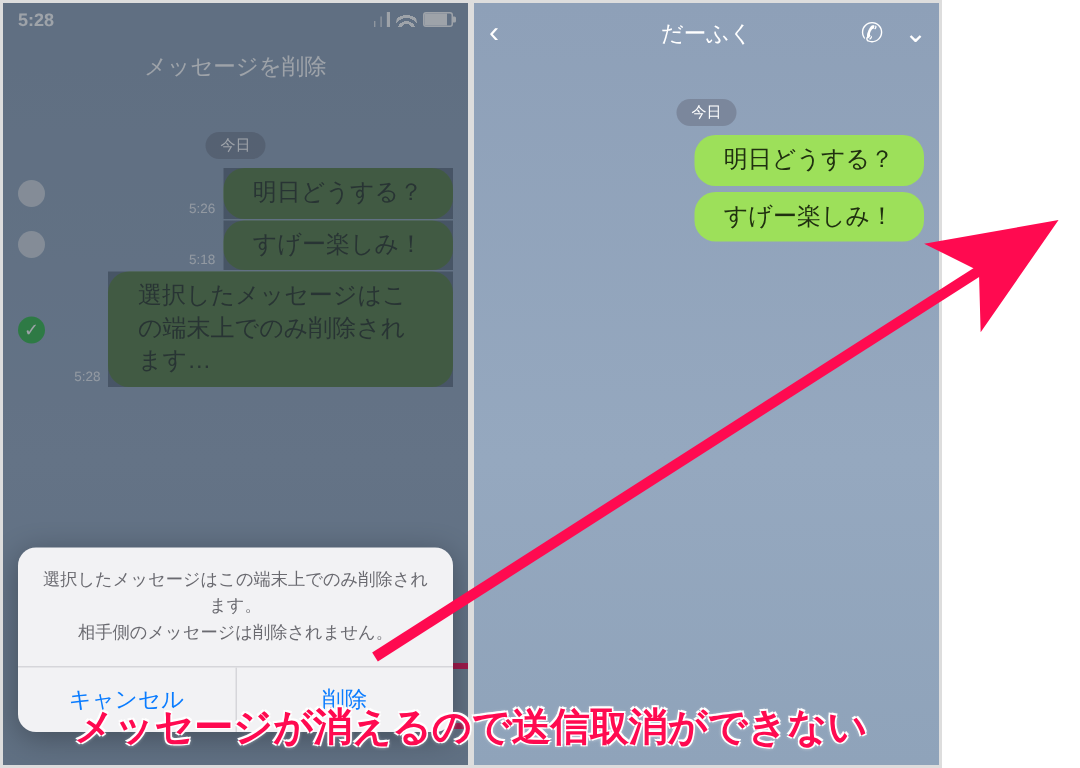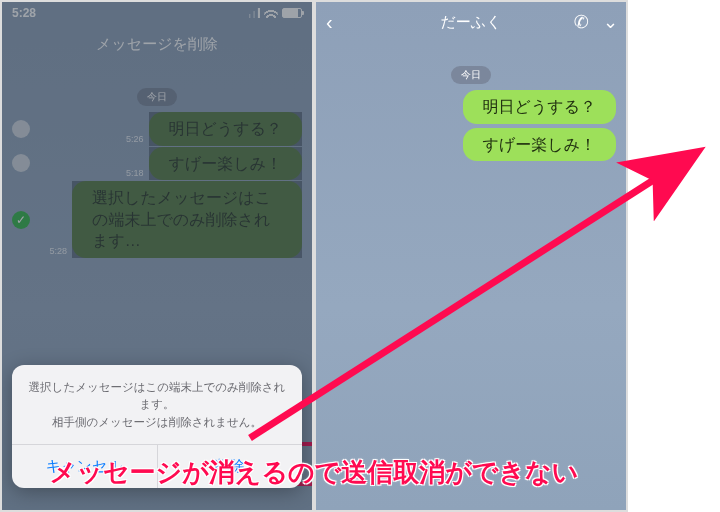--- a/index.html
+++ b/index.html
@@ -32,21 +32,21 @@
   .selrow .spacer { flex:1; display:flex; justify-content:flex-end; align-items:flex-end; gap:5px;}
   
   .sheet { position:absolute; left:10px; right:10px; bottom:22px; background:#f2f2f4; border-radius:12px; overflow:hidden; box-shadow:0 4px 20px rgba(0,0,0,.3); z-index:5;}
   .sheet .msg { padding:14px 16px 12px; text-align:center; color:#6a6a70; font-size:11.5px; line-height:1.55; }
   .sheet .btns { display:flex; border-top:1px solid #d6d6da; }
   .sheet .btn { flex:1; text-align:center; padding:12px 0; color:#0a7cff; font-size:15px; }
   .sheet .btn + .btn { border-left:1px solid #d6d6da; }
   .ring { position:absolute; border:4px solid #ff0856; border-radius:14px; pointer-events:none; }
   
   .arrow { position:absolute; z-index:20; pointer-events:none; }
-  .caption { position:absolute; left:0; right:0; bottom:16px; background:linear-gradient(180deg, rgba(255,10,80,0) 0%, rgba(255,10,80,0) 0%); color:#ff0a50; font-weight:700; font-size:26px; text-align:center; padding:8px 0 6px; text-shadow:0 0 3px #fff,1px 1px 0 #fff,-1px -1px 0 #fff,1px -1px 0 #fff,-1px 1px 0 #fff; z-index:30;}
+  .caption { position:absolute; left:0; right:0; bottom:4px; background:linear-gradient(180deg, rgba(255,10,80,0) 0%, rgba(255,10,80,0) 0%); color:#ff0a50; font-weight:700; font-size:26px; text-align:center; padding:8px 0 6px; text-shadow:0 0 3px #fff,1px 1px 0 #fff,-1px -1px 0 #fff,1px -1px 0 #fff,-1px 1px 0 #fff; z-index:30;}
 </style>
 </head>
 <body>
 
 <div class="wrap">
 
   <div class="phone dim">
     <div class="statusbar">
       <span>5:28</span>
       <span class="icons">

